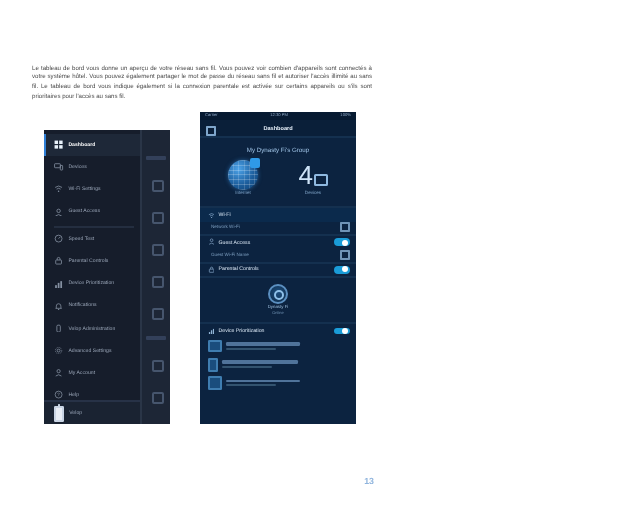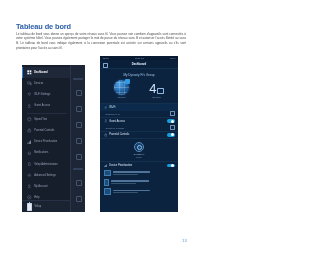--- a/index.html
+++ b/index.html
@@ -373,21 +373,20 @@
     background: #33536f;
     border-radius: 0.6px;
     margin-top: 0.9px;
   }
 </style>
 </head>
 <body>
 
 <div class="page">
 
-  <div class="doc-title">Tableau de bord</div>
 
   <div class="doc-body">Le tableau de bord vous donne un aperçu de votre réseau sans fil. Vous pouvez voir combien d'appareils sont connectés à votre système hôtel. Vous pouvez également partager le mot de passe du réseau sans fil et autoriser l'accès illimité au sans fil. Le tableau de bord vous indique également si la connexion parentale est activée sur certains appareils ou s'ils sont prioritaires pour l'accès au sans fil.</div>
 
   <div class="shot">
 
     <div class="sidebar">
 
       <div class="sb-list">
 
         <div class="sb-item active">

